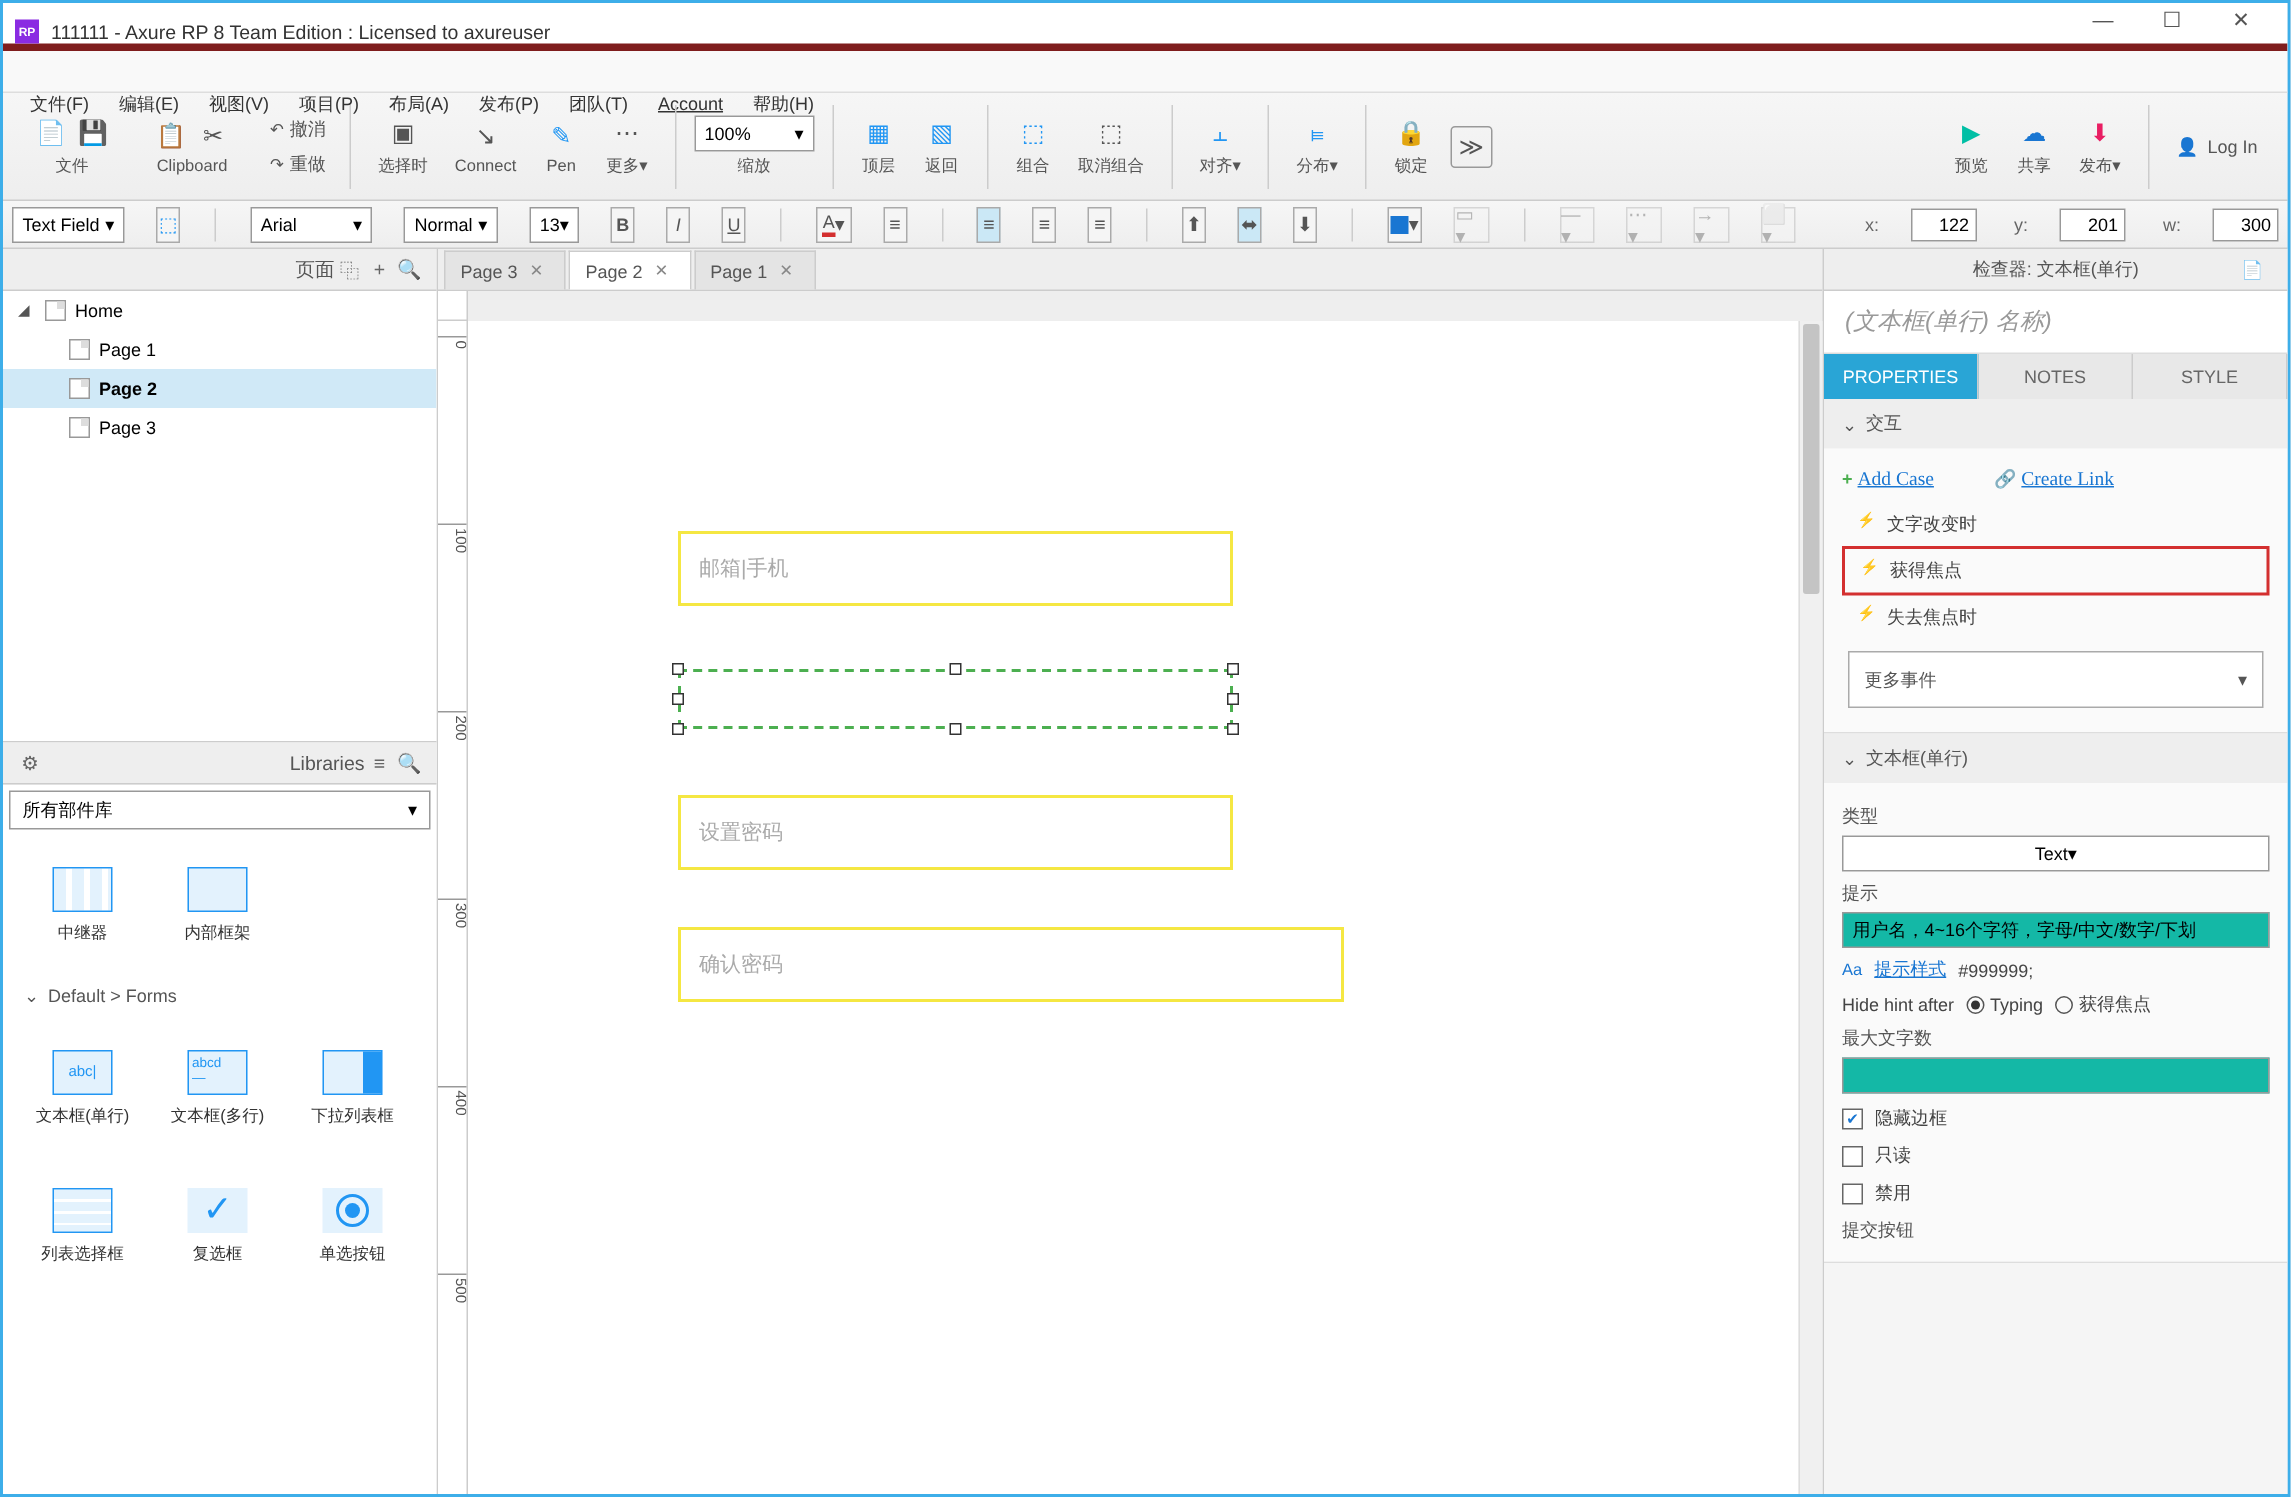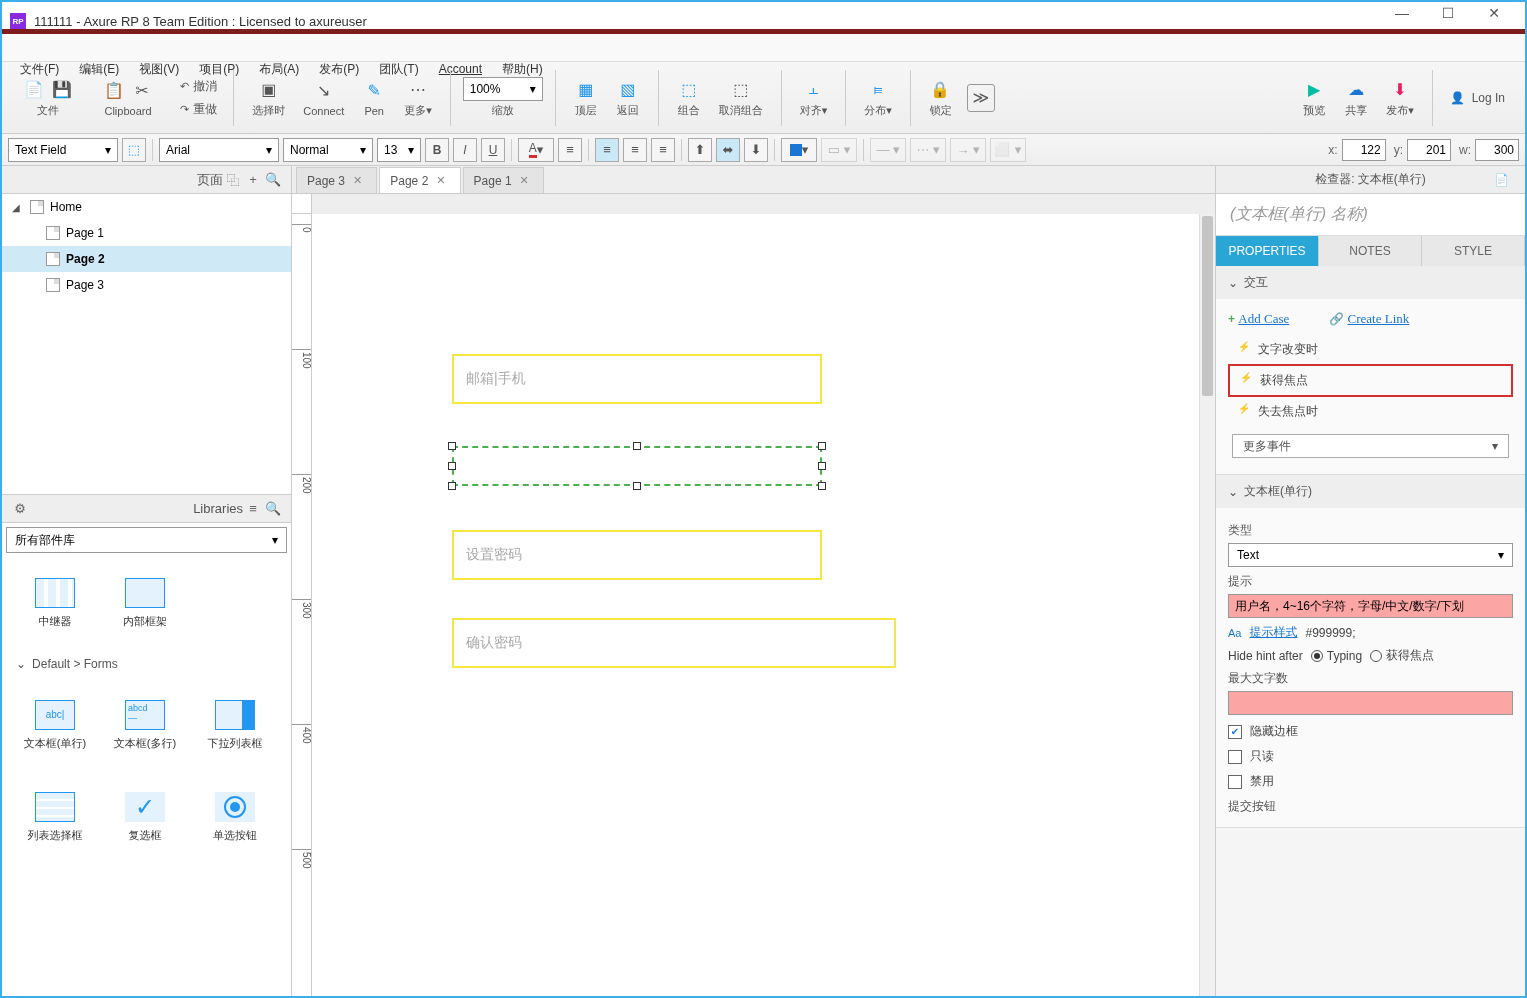--- a/index.html
+++ b/index.html
@@ -24,21 +24,21 @@
 .toolbar .icon-btn { display: flex; flex-direction: column; align-items: center; gap: 2px; padding: 2px 6px; cursor: pointer; }
 .toolbar .icon { width: 24px; height: 24px; display: flex; align-items: center; justify-content: center; font-size: 16px; color: #555; }
 .toolbar .label { font-size: 11px; color: #555; white-space: nowrap; }
 .toolbar .small-btn { display: flex; align-items: center; gap: 4px; font-size: 11px; color: #555; cursor: pointer; padding: 1px 4px; }
 .toolbar .zoom-sel { width: 80px; height: 24px; border: 1px solid #999; background: #fff; display: flex; align-items: center; justify-content: space-between; padding: 0 6px; font-size: 12px; }
 .toolbar .more-chevron { width: 28px; height: 28px; border: 1px solid #999; border-radius: 3px; display: flex; align-items: center; justify-content: center; font-size: 16px; color: #555; }
 .toolbar .spacer { flex: 1; }
 .toolbar .login { display: flex; align-items: center; gap: 6px; padding: 0 14px; color: #555; font-size: 14px; }
 
 
-.formatbar { height: 32px; background: linear-gradient(#f6f6f6,#eeeeee); display: flex; align-items: center; padding: 2px 6px; border-bottom: 1px solid #ccc; gap: 4px; }
+.formatbar { height: 32px; background: linear-gradient(#f6f6f6,#eeeeee); display: flex; align-items: center; padding: 2px 6px; border-bottom: 1px solid #ccc; gap: 21px; }
 .formatbar .combo { height: 24px; border: 1px solid #999; background: #fff; display: flex; align-items: center; justify-content: space-between; padding: 0 6px; font-size: 12px; }
 .formatbar .tool-ico { width: 24px; height: 24px; border: 1px solid #aaa; display: flex; align-items: center; justify-content: center; font-size: 13px; color: #555; background: #f5f5f5; }
 .formatbar .tool-ico.on { background: #cbe8f6; }
 .formatbar .tool-ico.wide { width: 36px; }
 .formatbar .sep { width: 1px; height: 22px; background: #ccc; margin: 0 2px; }
 .formatbar .coord-label { font-size: 12px; color: #666; margin-left: 4px; }
 .formatbar .coord-val { width: 44px; height: 22px; border: 1px solid #999; background: #fff; text-align: right; padding: 2px 4px; font-size: 12px; }
 
 
 .main { display: flex; height: calc(998px - 32px - 28px - 72px - 32px - 4px); }
@@ -88,24 +88,24 @@
 .insp-tab.active { background: #29a5d6; color: #fff; }
 .insp-body { flex: 1; overflow: auto; background: #f5f5f5; }
 .section { border-bottom: 1px solid #ddd; }
 .sec-head { padding: 8px 12px; color: #555; font-size: 13px; display: flex; align-items: center; gap: 6px; background: #eee; }
 .sec-body { padding: 8px 12px; background: #fafafa; }
 .link-row { display: flex; gap: 40px; padding: 4px 0 8px; }
 .link-row a { color: #1976d2; text-decoration: underline; font-size: 13px; font-family: Liberation Serif, serif; }
 .event-item { padding: 6px 10px 6px 30px; color: #444; position: relative; font-size: 12px; }
 .event-item:before { content: '⚡'; position: absolute; left: 10px; font-size: 10px; color: #4caf50; }
 .event-item.hl { border: 2px solid #d32f2f; }
-.more-evt { margin: 8px 4px; height: 24px; border: 1px solid #aaa; background: #fff; display: flex; align-items: center; justify-content: space-between; padding: 0 10px; color: #555; }
+.more-evt { margin: 8px 4px; height: 38px; border: 1px solid #aaa; background: #fff; display: flex; align-items: center; justify-content: space-between; padding: 0 10px; color: #555; }
 .prop-label { font-size: 12px; color: #555; margin: 6px 0 4px; }
-.prop-input { width: 100%; height: 24px; border: 1px solid #999; background: #fca5a5; padding: 2px 6px; font-size: 12px; }
-.prop-select { width: 100%; height: 24px; border: 1px solid #999; background: #fff; display: flex; align-items: center; justify-content: space-between; padding: 0 8px; font-size: 12px; }
+.prop-input { width: 100%; height: 24px; border: 1px solid #999; background: #14b8a6; padding: 2px 6px; font-size: 12px; }
+.prop-select { width: 100%; height: 24px; border: 1px solid #999; background: #fff; display: flex; align-items: center; justify-content: center; padding: 0 8px; font-size: 12px; }
 .prop-row { display: flex; align-items: center; gap: 8px; margin: 6px 0; font-size: 12px; color: #444; }
 .check-row { display: flex; align-items: center; gap: 8px; margin: 8px 0; font-size: 12px; color: #444; }
 .check-row .cb { width: 14px; height: 14px; border: 1px solid #666; background: #fff; display: flex; align-items: center; justify-content: center; font-size: 10px; color: #1976d2; }
 
 
 .vscroll { position: absolute; right: 0; top: 0; bottom: 0; width: 16px; background: #f0f0f0; border-left: 1px solid #ddd; }
 .vscroll .thumb { position: absolute; left: 2px; right: 2px; background: #c4c4c4; border-radius: 2px; }
 </style>
 </head>
 <body>

